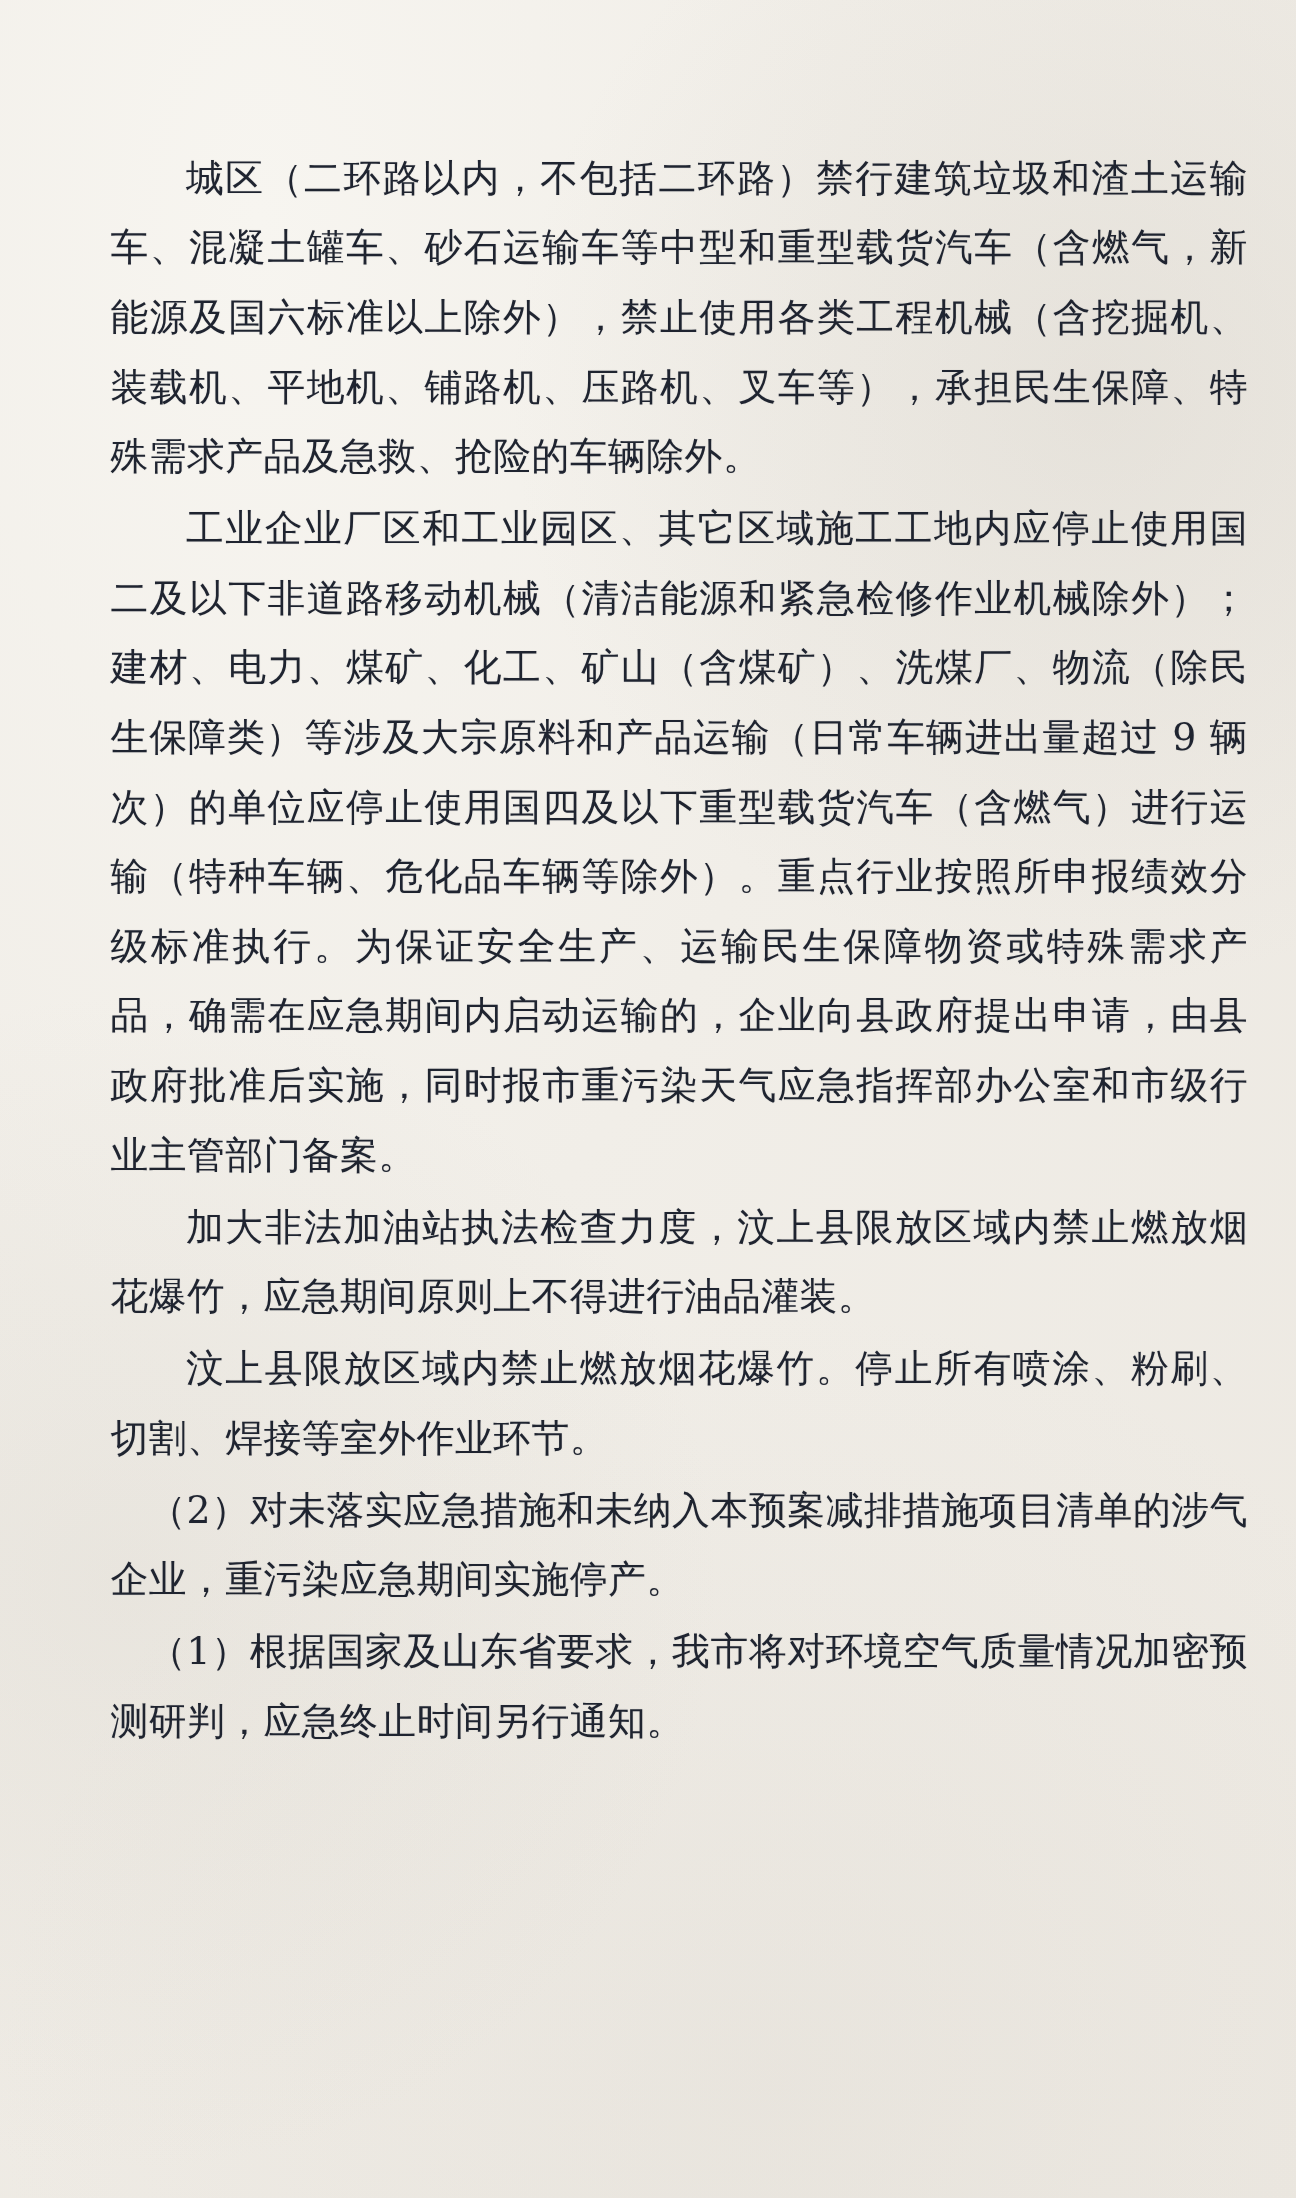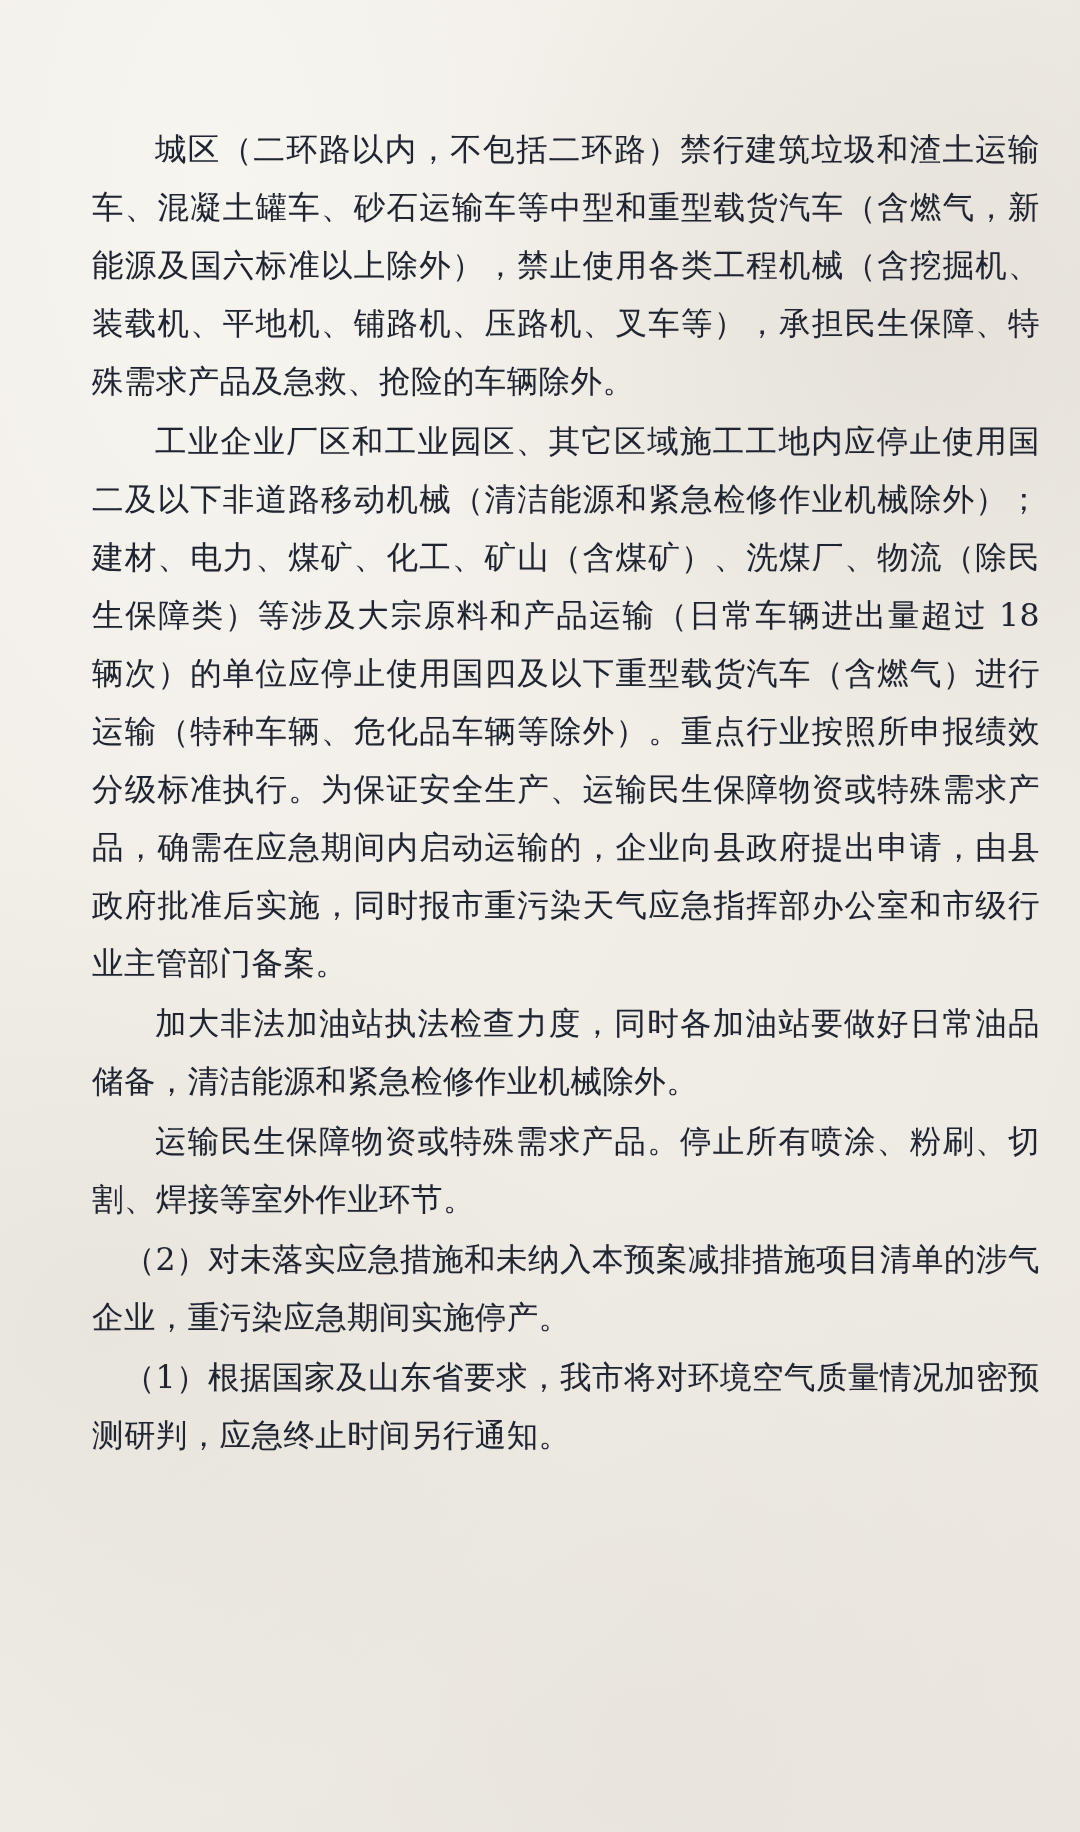--- a/index.html
+++ b/index.html
@@ -52,19 +52,19 @@
   p.para.indent-one {
     text-indent: 1em;
   }
 </style>
 </head>
 <body>
 
 <div class="page">
   <div class="doc-body">
     <p class="para">城区（二环路以内，不包括二环路）禁行建筑垃圾和渣土运输车、混凝土罐车、砂石运输车等中型和重型载货汽车（含燃气，新能源及国六标准以上除外），禁止使用各类工程机械（含挖掘机、装载机、平地机、铺路机、压路机、叉车等），承担民生保障、特殊需求产品及急救、抢险的车辆除外。</p>
-    <p class="para">工业企业厂区和工业园区、其它区域施工工地内应停止使用国二及以下非道路移动机械（清洁能源和紧急检修作业机械除外）；建材、电力、煤矿、化工、矿山（含煤矿）、洗煤厂、物流（除民生保障类）等涉及大宗原料和产品运输（日常车辆进出量超过 18 辆次）的单位应停止使用国四及以下重型载货汽车（含燃气）进行运输（特种车辆、危化品车辆等除外）。重点行业按照所申报绩效分级标准执行。为保证安全生产、运输民生保障物资或特殊需求产品，确需在应急期间内启动运输的，企业向县政府提出申请，由县政府批准后实施，同时报市重污染天气应急指挥部办公室和市级行业主管部门备案。</p>
-    <p class="para">加大非法加油站执法检查力度，同时各加油站要做好日常油品储备，清洁能源和紧急检修作业机械除外。</p>
-    <p class="para">运输民生保障物资或特殊需求产品。停止所有喷涂、粉刷、切割、焊接等室外作业环节。</p>
+    <p class="para">工业企业厂区和工业园区、其它区域施工工地内应停止使用国二及以下非道路移动机械（清洁能源和紧急检修作业机械除外）；建材、电力、煤矿、化工、矿山（含煤矿）、洗煤厂、物流（除民生保障类）等涉及大宗原料和产品运输（日常车辆进出量超过 9 辆次）的单位应停止使用国四及以下重型载货汽车（含燃气）进行运输（特种车辆、危化品车辆等除外）。重点行业按照所申报绩效分级标准执行。为保证安全生产、运输民生保障物资或特殊需求产品，确需在应急期间内启动运输的，企业向县政府提出申请，由县政府批准后实施，同时报市重污染天气应急指挥部办公室和市级行业主管部门备案。</p>
+    <p class="para">加大非法加油站执法检查力度，汶上县限放区域内禁止燃放烟花爆竹，应急期间原则上不得进行油品灌装。</p>
+    <p class="para">汶上县限放区域内禁止燃放烟花爆竹。停止所有喷涂、粉刷、切割、焊接等室外作业环节。</p>
     <p class="para indent-one">（2）对未落实应急措施和未纳入本预案减排措施项目清单的涉气企业，重污染应急期间实施停产。</p>
     <p class="para indent-one">（1）根据国家及山东省要求，我市将对环境空气质量情况加密预测研判，应急终止时间另行通知。</p>
   </div>
 </div>
 
 </body></html>

